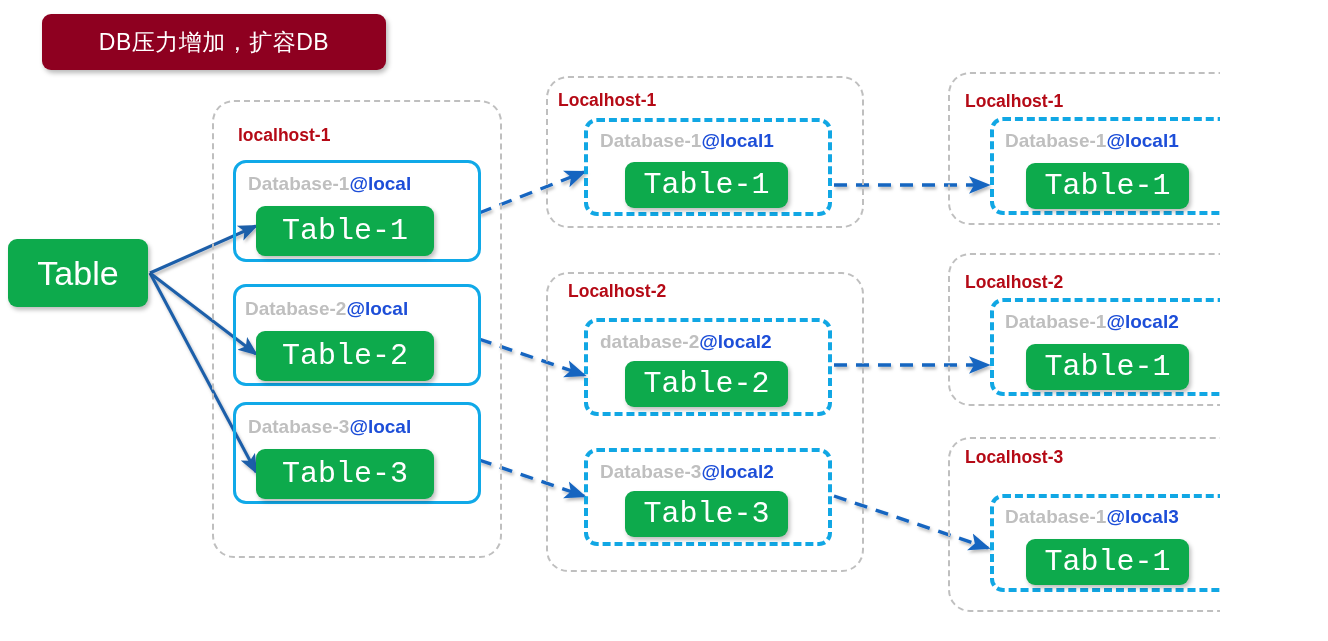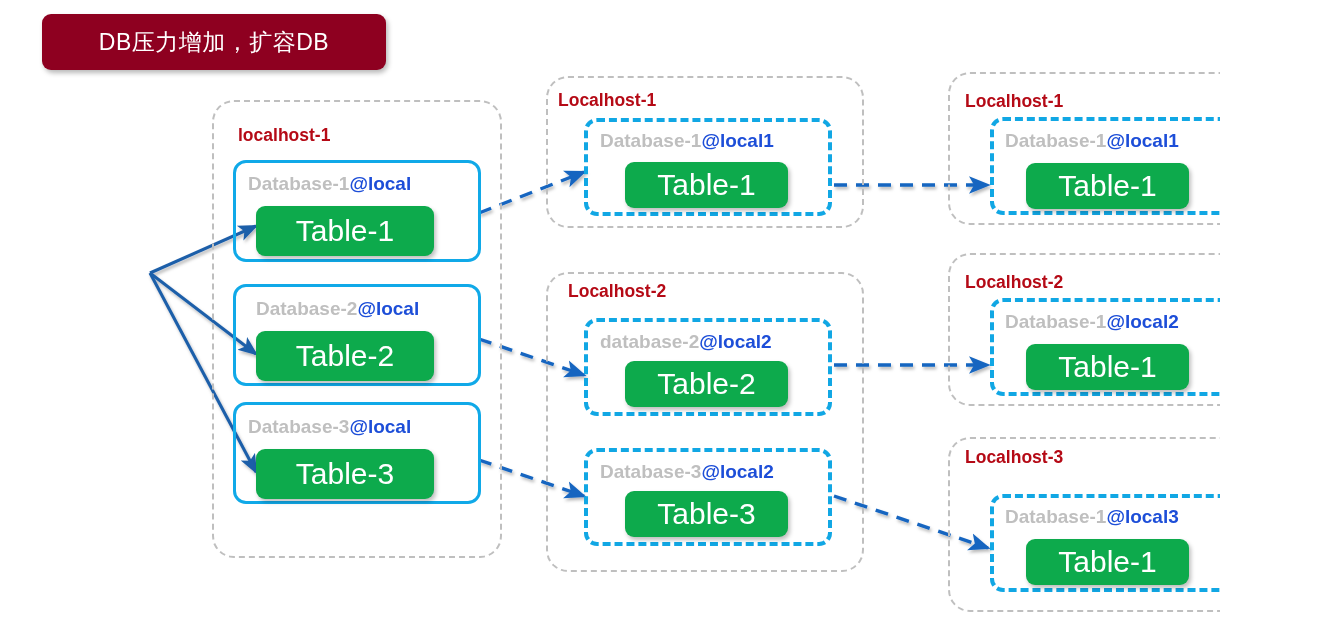--- a/index.html
+++ b/index.html
@@ -92,21 +92,21 @@
   .db-label {
     position: absolute;
     font-weight: bold;
     white-space: nowrap;
     line-height: 1;
   }
   .db-label .dbname { color: #BFBFBF; }
   .db-label .at     { color: #1d4ed8; }
 
   
-  .tbl-in-db { font-size: 30px; }
+  .tbl-in-db { font-size: 30px; font-family: Liberation Mono, monospace; }
 
   
   #arrow-layer {
     position: absolute;
     left: 0; top: 0;
     width: 1328px;
     height: 641px;
     pointer-events: none;
   }
 </style>
@@ -144,34 +144,37 @@
       <line x1="834" y1="185" x2="988" y2="185" marker-end="url(#ah-dash)"></line>
       <line x1="834" y1="365" x2="988" y2="365" marker-end="url(#ah-dash)"></line>
       <line x1="834" y1="496" x2="988" y2="548" marker-end="url(#ah-dash)"></line>
     </g>
   </svg>
 
   <div id="title-banner">
     <span class="txt">DB压力增加，扩容DB</span>
   </div>
 
+  <div class="table-chip" id="source-table">
+    <span>Table</span>
+  </div>
 
   <div class="host-box" style="left:212px; top:100px; width:290px; height:458px;"></div>
   <div class="host-label" style="left:238px; top:125px;">localhost-1</div>
 
   <div class="db-box solid" style="left:233px; top:160px; width:248px; height:102px;"></div>
   <div class="db-label" style="left:248px; top:174px; font-size:19px;">
     <span class="dbname">Database-1</span><span class="at">@local</span>
   </div>
   <div class="table-chip tbl-in-db" style="left:256px; top:206px; width:178px; height:50px;">
     <span>Table-1</span>
   </div>
 
   <div class="db-box solid" style="left:233px; top:284px; width:248px; height:102px;"></div>
-  <div class="db-label" style="left:256px; top:299px; font-size:19px;">
+  <div class="db-label" style="left:245px; top:299px; font-size:19px;">
     <span class="dbname">Database-2</span><span class="at">@local</span>
   </div>
   <div class="table-chip tbl-in-db" style="left:256px; top:331px; width:178px; height:50px;">
     <span>Table-2</span>
   </div>
 
   <div class="db-box solid" style="left:233px; top:402px; width:248px; height:102px;"></div>
   <div class="db-label" style="left:248px; top:417px; font-size:19px;">
     <span class="dbname">Database-3</span><span class="at">@local</span>
   </div>

